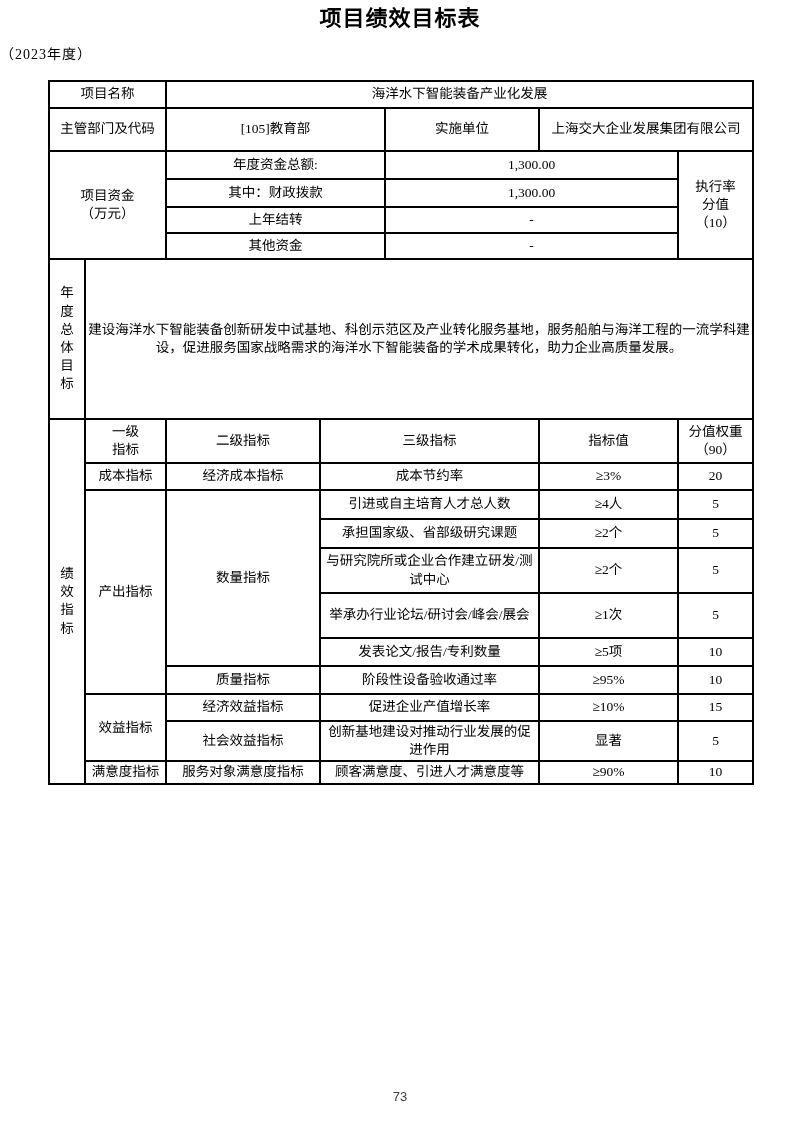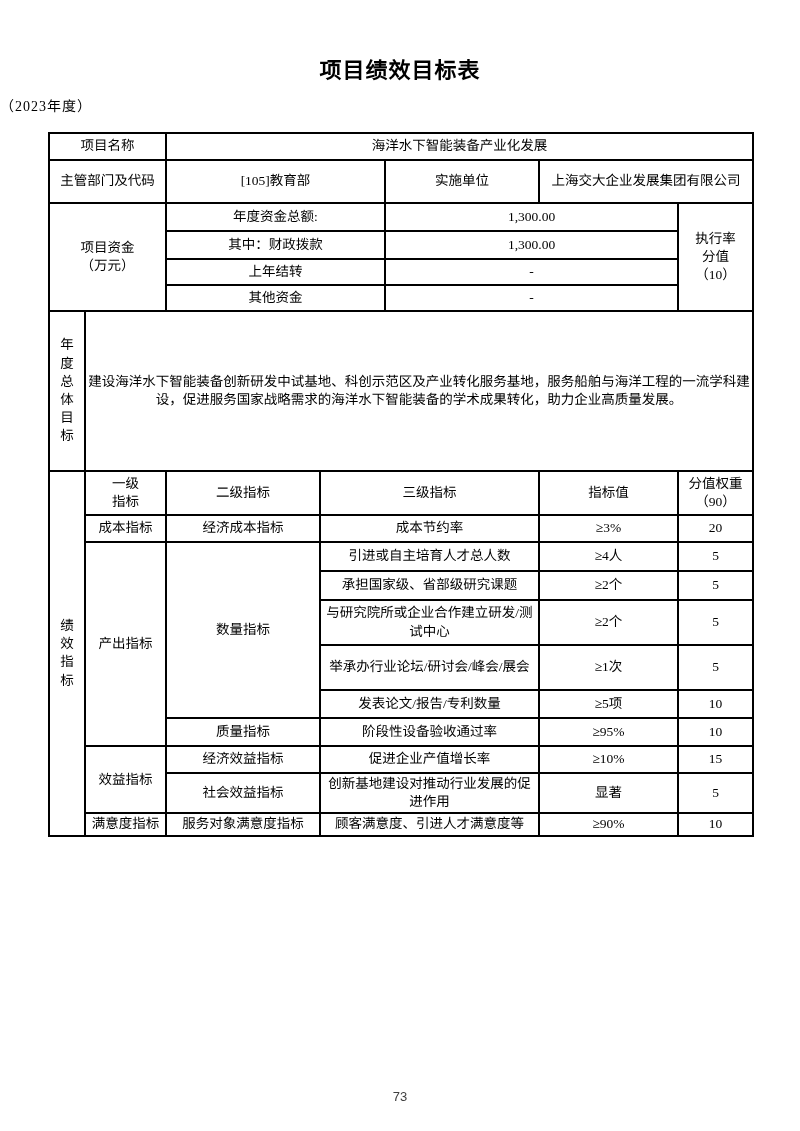--- a/index.html
+++ b/index.html
@@ -3,21 +3,21 @@
 <meta charset="utf-8">
 <style>
   html,body{margin:0;padding:0;}
   body{
     width:800px;height:1131px;background:#ffffff;color:#000;
     font-family:"Liberation Serif","DejaVu Serif",serif;
     position:relative;overflow:hidden;
   }
   .page{width:800px;height:1131px;position:relative;}
   .title{
-    text-align:center;padding-top:52px;font-size:22px;font-weight:bold;
+    text-align:center;font-size:22px;font-weight:bold;
     letter-spacing:1px;
   }
   .subtitle{text-align:left;font-size:14px;margin-top:11px;letter-spacing:1px;}
   table.main{
     border-collapse:collapse;table-layout:fixed;
     width:704px;margin:17px 0 0 48px;padding-left:19px;
   }
   table.main td{
     border:2px solid #000;
     font-size:13.5px;line-height:1.35;

